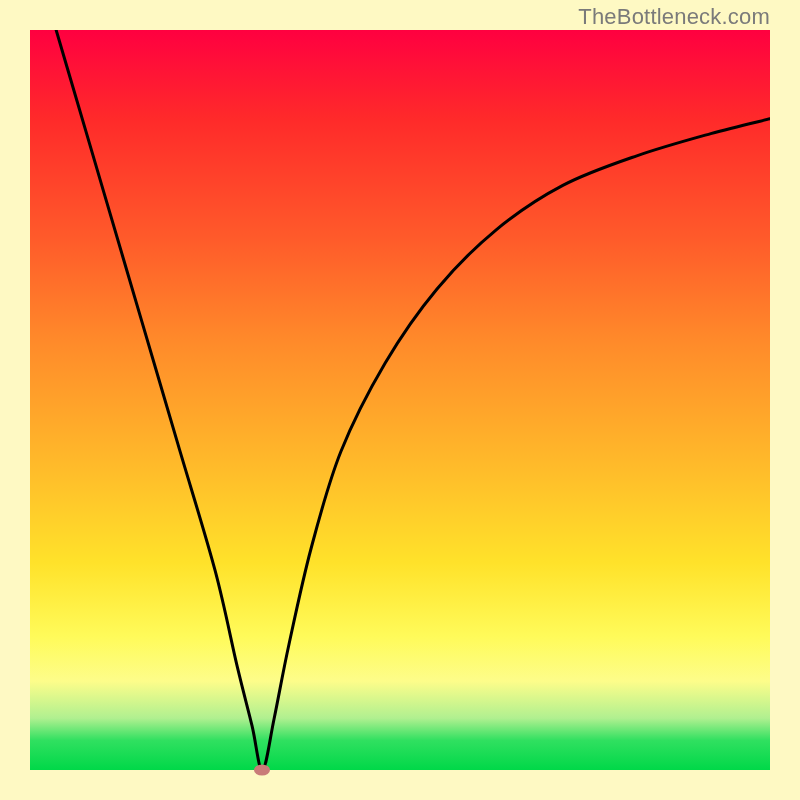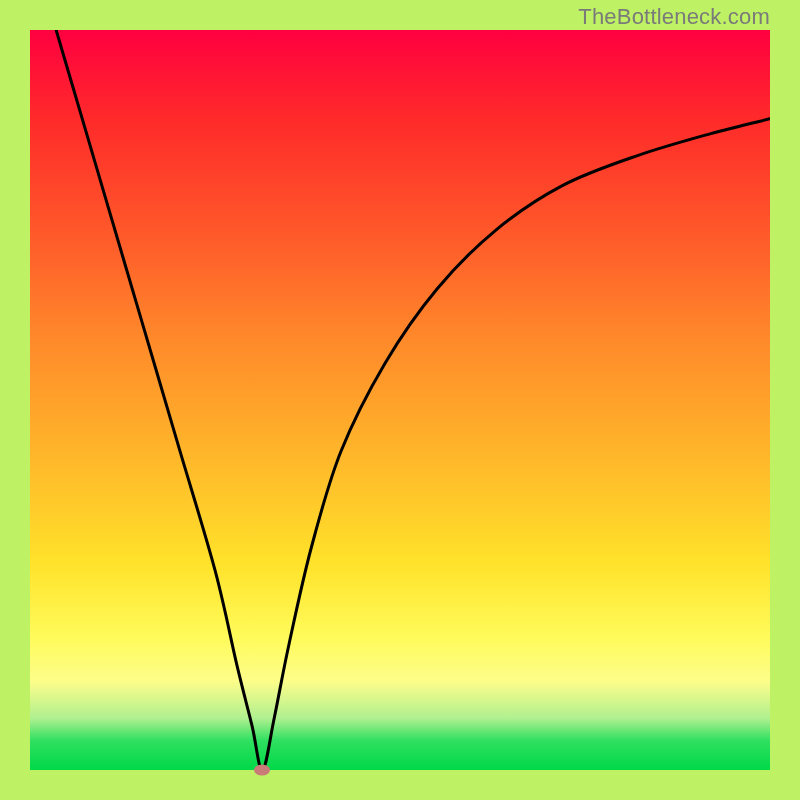--- a/index.html
+++ b/index.html
@@ -10,21 +10,21 @@
     background: #000;
     overflow: hidden;
     font-family: Arial, Helvetica, sans-serif;
   }
   .frame {
     position: absolute;
     top: 0;
     left: 0;
     width: 800px;
     height: 800px;
-    background: #bef264;
+    background: #fef9c3;
   }
   .plot-area {
     position: absolute;
     top: 30px;
     left: 30px;
     width: 740px;
     height: 740px;
     background: linear-gradient(
       to bottom,
       #ff0040 0%,

